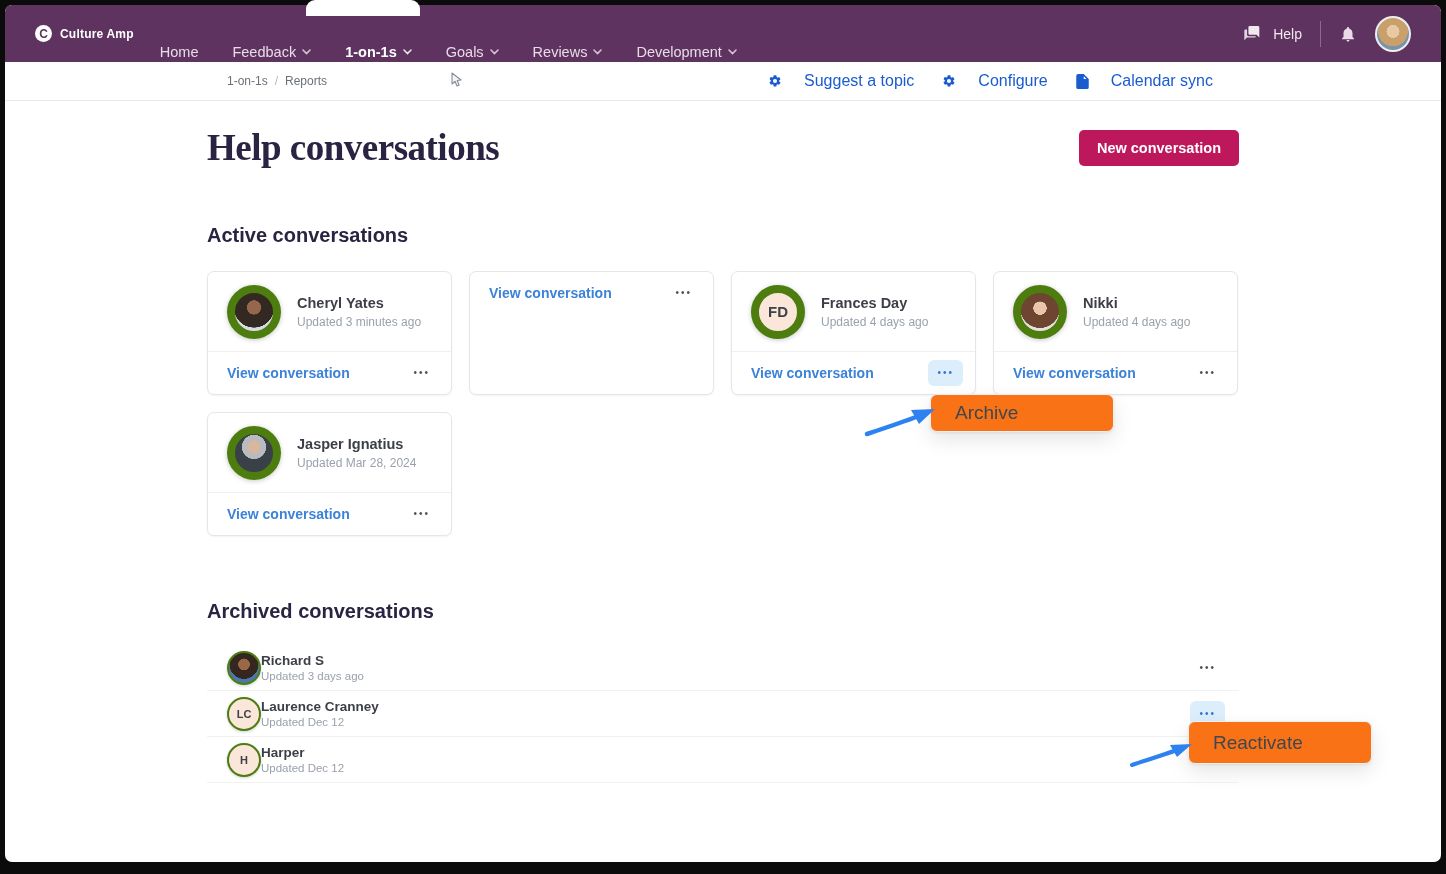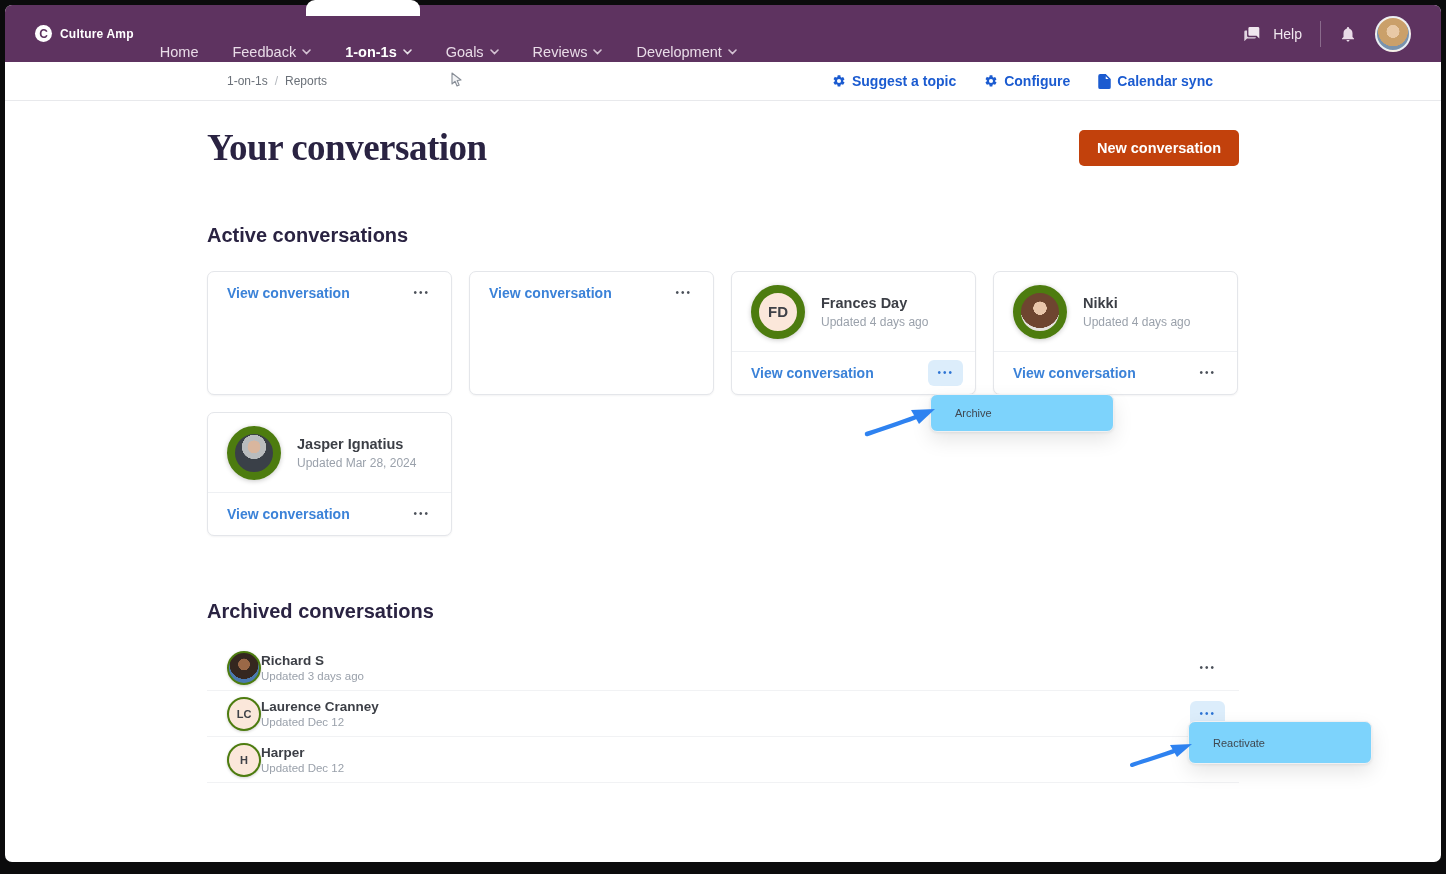--- a/index.html
+++ b/index.html
@@ -29,51 +29,51 @@
   }
   .brand-name{font-size:12px;font-weight:700;letter-spacing:.2px}
   .nav-items{display:flex;align-items:center;gap:34px;list-style:none;margin:0;padding:0}
   .nav-item{
     display:flex;align-items:center;gap:6px;font-size:14.5px;font-weight:500;
     color:#e9dce8;cursor:pointer;white-space:nowrap;margin-top:36px;
   }
   .nav-item.active{color:#fff;font-weight:700}
   .nav-item svg{opacity:.85}
   .nav-right{margin-left:auto;display:flex;align-items:center;gap:18px}
-  .help{display:flex;align-items:flex-end;gap:12px;font-size:14px;color:#f0e7ef;cursor:pointer}
+  .help{display:flex;align-items:center;gap:12px;font-size:14px;color:#f0e7ef;cursor:pointer}
   .nav-divider{width:1px;height:26px;background:rgba(255,255,255,.28)}
   .nav-avatar{
     width:36px;height:36px;border-radius:50%;border:2px solid rgba(255,255,255,.85);
     box-sizing:border-box;cursor:pointer;
   }
 
   
   .crumbrow{
     height:38px;border-bottom:1px solid #e8e9ec;display:flex;align-items:center;
     justify-content:space-between;padding:0 228px 0 222px;position:relative;
   }
   .crumbs{display:flex;align-items:center;gap:7px;font-size:12px;color:#6a7078}
   .crumb-sep{color:#b3b7bd}
   .crumb-link{cursor:pointer}
   .toolbar{display:flex;align-items:center;gap:28px}
   .tool-action{
-    display:flex;align-items:center;gap:6px;color:#1b5bd0;font-size:14px;
-    font-weight:700;cursor:pointer;
+    display:flex;align-items:center;gap:22px;color:#1b5bd0;font-size:16px;
+    font-weight:400;cursor:pointer;
   }
   .cursor-glyph{position:absolute;left:444px;top:10px;z-index:5}
 
   
   .main{padding:0 202px}
   .title-row{margin-top:25px;display:flex;align-items:center;justify-content:space-between}
   .page-title{
     margin:0;font-family:"Liberation Serif",serif;font-size:37px;font-weight:700;
     color:#2a2342;letter-spacing:-.5px;
   }
   .btn-primary{
-    background:#c2410c;color:#fff;border:none;border-radius:5px;
+    background:#be185d;color:#fff;border:none;border-radius:5px;
     font-family:"Liberation Sans",sans-serif;font-size:14.5px;font-weight:700;
     padding:10px 18px;cursor:pointer;
   }
   .section-heading{margin:0;font-size:20px;font-weight:700;color:#2a2342}
   .active-heading{margin-top:55px}
   .archived-heading{margin-top:64px}
 
   
   .card-grid{
     margin-top:24px;display:grid;grid-template-columns:repeat(4,245px);
@@ -118,23 +118,23 @@
   .arch-row{
     height:45px;display:flex;align-items:center;gap:0;padding-left:20px;
     border-bottom:1px solid #f1f2f4;
   }
   .arch-name{font-size:13.5px;font-weight:700;color:#3c3f46}
   .arch-updated{font-size:11.5px;color:#9aa1ab;margin-top:2px}
   .arch-kebab{margin-left:auto;margin-right:14px}
 
   
   .menu{
-    position:absolute;background:#7dd3fc;border:1px solid #f0f0f2;border-radius:7px;
+    position:absolute;background:#f97316;border:1px solid #f0f0f2;border-radius:7px;
     box-shadow:0 1px 3px rgba(0,0,0,.07),0 8px 20px rgba(0,0,0,.10);
-    display:flex;align-items:center;padding-left:24px;font-size:11px;
+    display:flex;align-items:center;padding-left:24px;font-size:19px;
     color:#3f4750;z-index:30;box-sizing:border-box;cursor:pointer;
   }
   #menu-archive{left:925px;top:389px;width:184px;height:38px}
   #menu-reactivate{left:1183px;top:716px;width:184px;height:43px}
   .anno-arrow{position:absolute;z-index:35;pointer-events:none}
   #arrow-archive{left:858px;top:398px}
   #arrow-reactivate{left:1124px;top:732px}
 </style>
 </head>
 <body>
@@ -226,29 +226,36 @@
             <path d="M12 0H3a3 3 0 00-3 3v18a3 3 0 003 3h14a3 3 0 003-3V8l-8-8zm0 3.5L16.5 8H12V3.5z"></path>
           </svg>
         <span>Calendar sync</span>
       </div>
     </div>
   </div>
 
   <div class="main">
 
     <div class="title-row">
-      <h1 class="page-title">Your conversation</h1>
+      <h1 class="page-title">Help conversations</h1>
       <button class="btn-primary">New conversation</button>
     </div>
 
     <h2 class="section-heading active-heading">Active conversations</h2>
 
     <div class="card-grid">
 
       <div class="card">
+        <div class="card-top">
+          <div class="avatar avatar-lg av-cheryl"></div>
+          <div>
+            <div class="card-name">Cheryl Yates</div>
+            <div class="card-updated">Updated 3 minutes ago</div>
+          </div>
+        </div>
         <div class="card-bottom">
           <span class="view-link">View conversation</span>
           <span class="kebab">•••</span>
         </div>
       </div>
 
       <div class="card">
         <div class="card-bottom">
           <span class="view-link">View conversation</span>
           <span class="kebab">•••</span>

